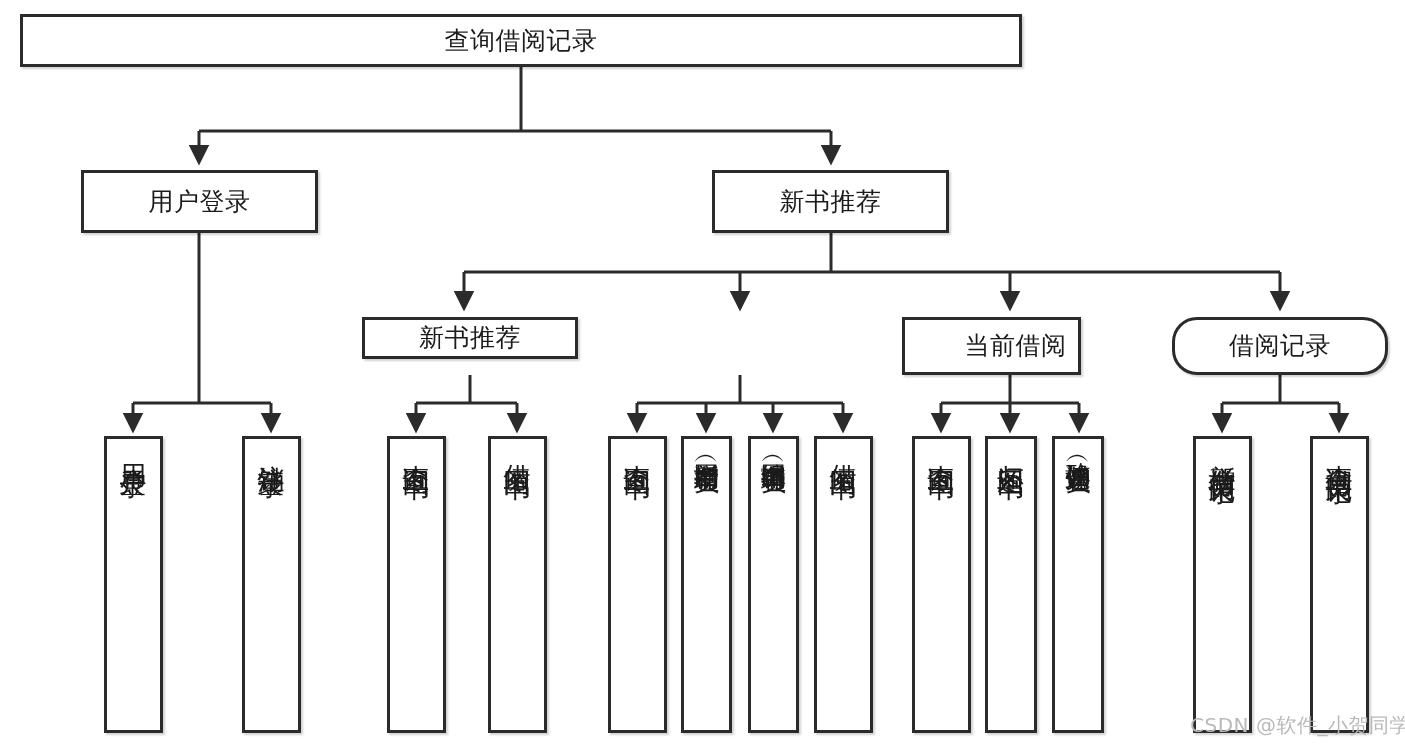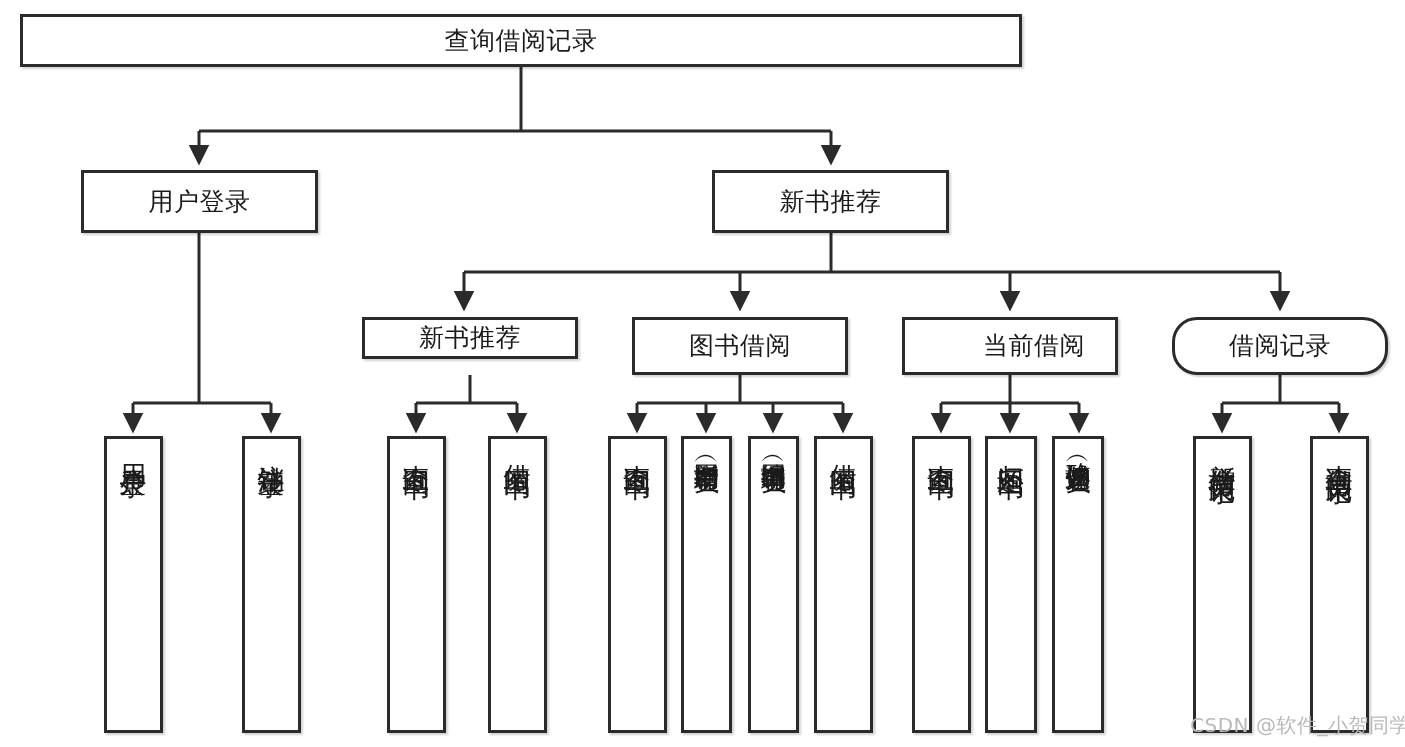--- a/index.html
+++ b/index.html
@@ -142,24 +142,21 @@
   <div class="node h" style="left:81px; top:170px; width:237px; height:63px;">
     <span class="lbl">用户登录</span>
   </div>
   <div class="node h" style="left:712px; top:170px; width:237px; height:63px;">
     <span class="lbl">新书推荐</span>
   </div>
 
   <div class="node h" style="left:362px; top:317px; width:216px; height:42px;">
     <span class="lbl">新书推荐</span>
   </div>
-  <div class="node h" style="left:632px; top:317px; width:216px; height:58px;">
-    <span class="lbl">图书借阅</span>
-  </div>
-  <div class="node h" style="left:902px; top:317px; width:216px; height:58px;padding-left:48px;">
+  <div class="node h" style="left:902px; top:317px; width:179px; height:58px;padding-left:48px;">
     <span class="lbl">当前借阅</span>
   </div>
   <div class="node h" style="left:1172px; top:317px; width:216px; height:58px;border-radius:25px;">
     <span class="lbl">借阅记录</span>
   </div>
 
   <div class="node v" style="left:104px; top:436px; width:59px; height:297px;">
     <span class="lbl">用户登录</span>
   </div>
   <div class="node v" style="left:242px; top:436px; width:59px; height:297px;">

